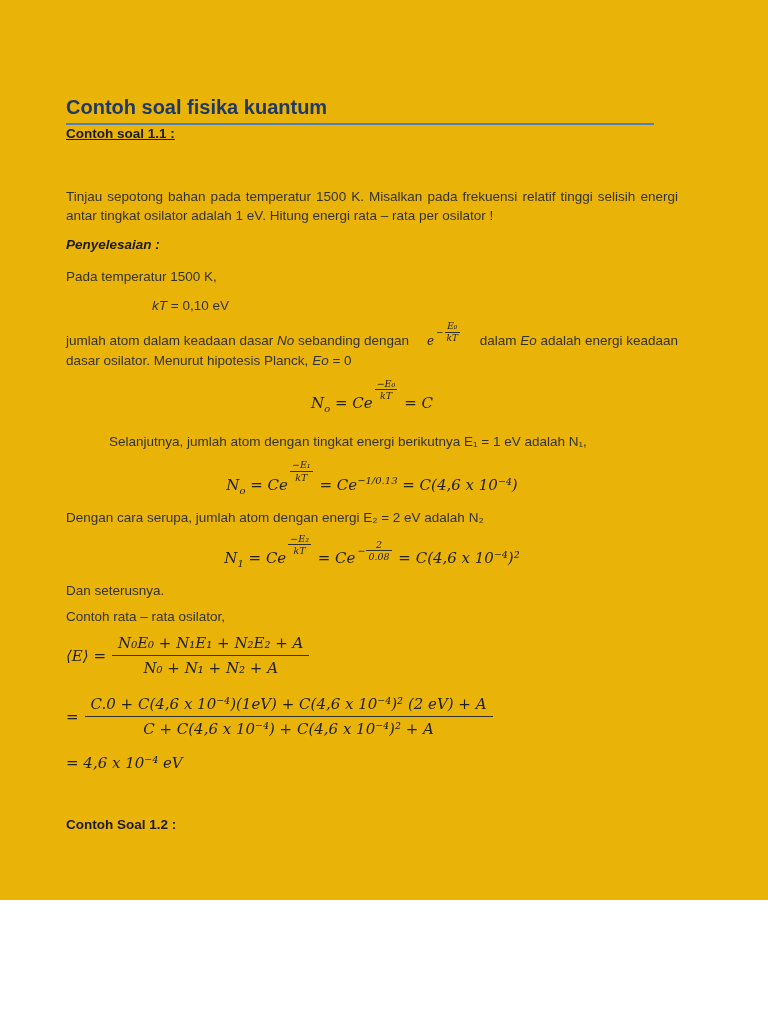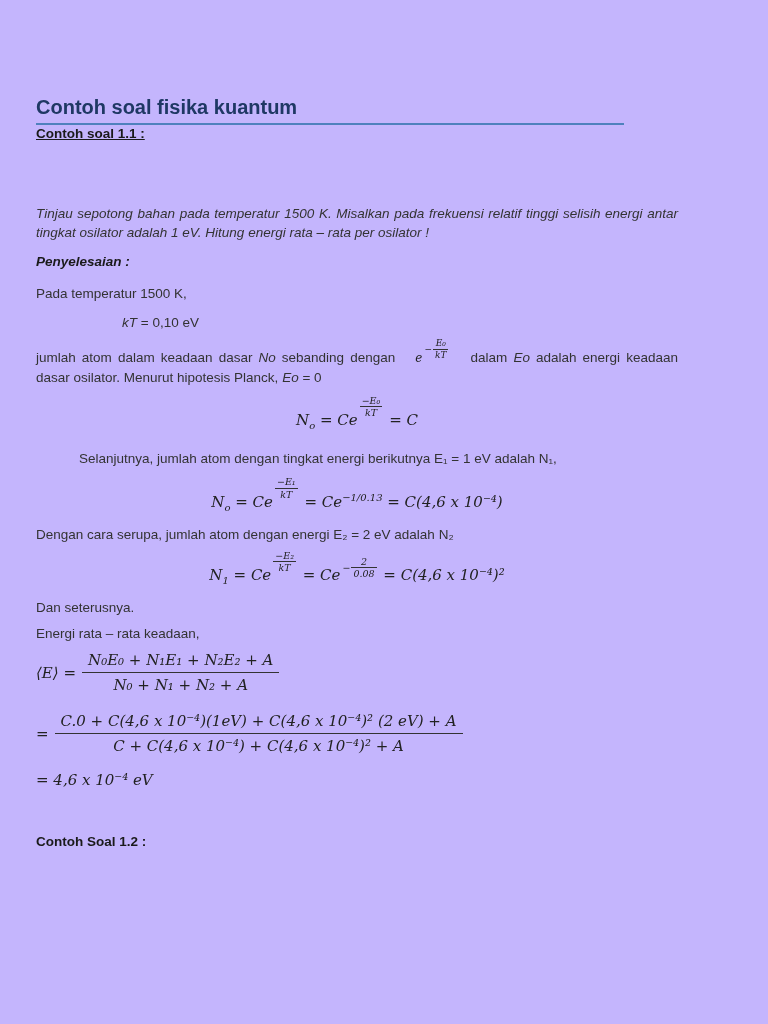--- a/index.html
+++ b/index.html
@@ -1,21 +1,21 @@
 <!DOCTYPE html>
 <html><head>
 <meta charset="utf-8">
 <style>
   html,body{margin:0;padding:0;background:#ffffff;}
   .page{
     position:relative;
-    width:768px;height:1024px;
+    width:768px;height:900px;
     box-sizing:border-box;
-    padding:95px 90px 0 36px;
-    background:#c4b5fd;
+    padding:95px 90px 0 66px;
+    background:#eab308;
     font-family:"Liberation Sans","DejaVu Sans",sans-serif;
     color:#333333;
     overflow:hidden;
   }
   .doc-title{
     font-size:20px;line-height:24px;font-weight:bold;
     color:#1f3864;margin:0;
   }
   .title-rule{
     height:2px;background:#4f81bd;border:0;margin:4px 0 0 0;width:588px;
@@ -68,21 +68,21 @@
 </head>
 <body>
 
 <div class="page">
 
   <h1 class="doc-title">Contoh soal fisika kuantum</h1>
   <hr class="title-rule">
 
   <h2 class="sec-heading underlined" style="">Contoh soal 1.1 :</h2>
 
-  <p class="body-text justify" style="margin-top:61px;font-style:italic;">Tinjau sepotong bahan pada temperatur 1500 K.  Misalkan pada frekuensi relatif tinggi selisih energi antar tingkat osilator adalah 1 eV. Hitung energi rata – rata per osilator !</p>
+  <p class="body-text justify" style="margin-top:44px;">Tinjau sepotong bahan pada temperatur 1500 K.  Misalkan pada frekuensi relatif tinggi selisih energi antar tingkat osilator adalah 1 eV. Hitung energi rata – rata per osilator !</p>
 
   <p class="body-text bold-italic" style="margin-top:10px;">Penyelesaian :</p>
 
   <p class="body-text" style="margin-top:13px;">Pada temperatur 1500 K,</p>
 
   <p class="body-text indent-1" style="margin-top:10px;">
     <i>kT</i><span> = 0,10 eV</span>
   </p>
 
   <p class="body-text justify" style="margin-top:6px;">
@@ -115,21 +115,21 @@
           <span class="sign">−</span>
           <span class="frac-sm">
             <span class="num">2</span>
             <span class="den">0.08</span>
           </span>
         </span><span> = C(4,6 x 10⁻⁴)²</span></span>
   </div>
 
   <p class="body-text" style="margin-top:12px;">Dan seterusnya.</p>
 
-  <p class="body-text" style="margin-top:7px;">Energi rata – rata keadaan,</p>
+  <p class="body-text" style="margin-top:7px;">Contoh rata – rata osilator,</p>
 
   <div class="eq" style="margin-top:8px;">
     <span class="math"><span class="frac-lhs">⟨E⟩ =</span><span class="bigfrac"><span class="num">N₀E₀ + N₁E₁ + N₂E₂ + A</span><span class="den">N₀ + N₁ + N₂ + A</span></span></span>
   </div>
 
   <div class="eq indent-3" style="margin-top:18px;">
     <span class="math"><span class="frac-lhs">=</span><span class="bigfrac"><span class="num">C.0 + C(4,6 x 10⁻⁴)(1eV) + C(4,6 x 10⁻⁴)² (2 eV) + A</span><span class="den">C + C(4,6 x 10⁻⁴) + C(4,6 x 10⁻⁴)² + A</span></span></span>
   </div>
 
   <div class="eq indent-3" style="margin-top:16px;">

